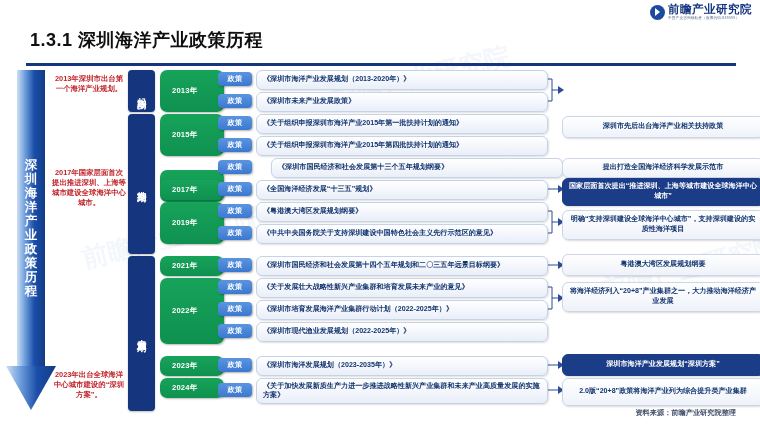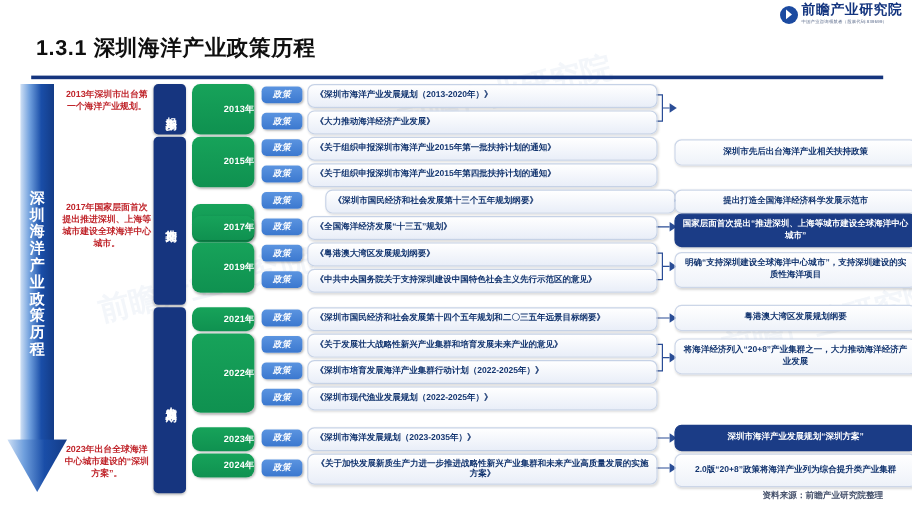--- a/index.html
+++ b/index.html
@@ -45,34 +45,34 @@
   
   #grid{position:absolute;left:128px;top:68px;width:624px;height:345px;}
   .stageblk{position:absolute;left:0;width:27px;background:#16357f;border-radius:4px;
      display:flex;align-items:center;justify-content:center;
      box-shadow:0 1px 2px rgba(0,0,0,.25);}
   .stageblk span{font-size:9.5px;font-weight:bold;color:#fff;line-height:1.08;
      writing-mode:vertical-rl;text-orientation:upright;letter-spacing:1px;}
 
   .yearblk{position:absolute;left:32px;width:52px;border-radius:7px;
      background:linear-gradient(to bottom,#17a35a,#0f9150);
-     display:flex;align-items:center;justify-content:flex-end;
-     box-shadow:1px 1px 2px rgba(0,0,0,.28);}
+     display:flex;align-items:center;justify-content:flex-start;
+     box-shadow:1px 1px 2px rgba(0,0,0,.28);padding-left:12px;}
   .yearblk span{font-size:7.6px;font-weight:bold;color:#fff;letter-spacing:.2px;}
 
   .polbadge{position:absolute;left:90px;width:34px;height:14px;border-radius:4px;
      background:linear-gradient(to bottom,#5b94e0,#3b78cf);
      display:flex;align-items:center;justify-content:center;
      box-shadow:1px 1px 2px rgba(0,0,0,.3);}
-  .polbadge span{font-size:7.2px;font-weight:bold;color:#fff;letter-spacing:.3px;font-style:italic;}
+  .polbadge span{font-size:7.2px;font-weight:bold;color:#fff;letter-spacing:.3px;}
 
   .polrow{position:absolute;left:128px;width:290px;border-radius:6px;
      background:linear-gradient(to bottom,#ffffff,#e9eef8);
      border:1px solid #c6d2e6;box-shadow:1px 1px 2px rgba(0,0,0,.13);
-     display:flex;align-items:center;text-align:center;}
+     display:flex;align-items:center;}
   .polrow span{font-size:7.1px;font-weight:bold;color:#12346f;line-height:1.3;
      padding:0 6px;letter-spacing:0;}
 
   
   .annbox{position:absolute;left:434px;width:200px;border-radius:6px;
      display:flex;align-items:center;justify-content:center;text-align:center;
      box-shadow:1px 1px 2px rgba(0,0,0,.15);}
   .annbox.light{background:linear-gradient(to bottom,#ffffff,#eef2f9);
      border:1px solid #ccd6e8;}
   .annbox.light span{font-size:7.1px;font-weight:bold;color:#12346f;line-height:1.35;padding:0 5px;}
@@ -186,21 +186,21 @@
     <div class="polbadge" style="top: 4px; height: 14px;">
       <span>政策</span>
     </div>
     <div class="polrow" style="top: 2px; height: 18px;">
       <span>《深圳市海洋产业发展规划（2013-2020年）》</span>
     </div>
     <div class="polbadge" style="top: 26px; height: 14px;">
       <span>政策</span>
     </div>
     <div class="polrow" style="top: 24px; height: 18px;">
-      <span>《大力推动海洋经济产业发展》</span>
+      <span>《深圳市未来产业发展政策》</span>
     </div>
     <div class="polbadge" style="top: 48px; height: 14px;">
       <span>政策</span>
     </div>
     <div class="polrow" style="top: 46px; height: 18px;">
       <span>《关于组织申报深圳市海洋产业2015年第一批扶持计划的通知》</span>
     </div>
     <div class="polbadge" style="top: 70px; height: 14px;">
       <span>政策</span>
     </div>

